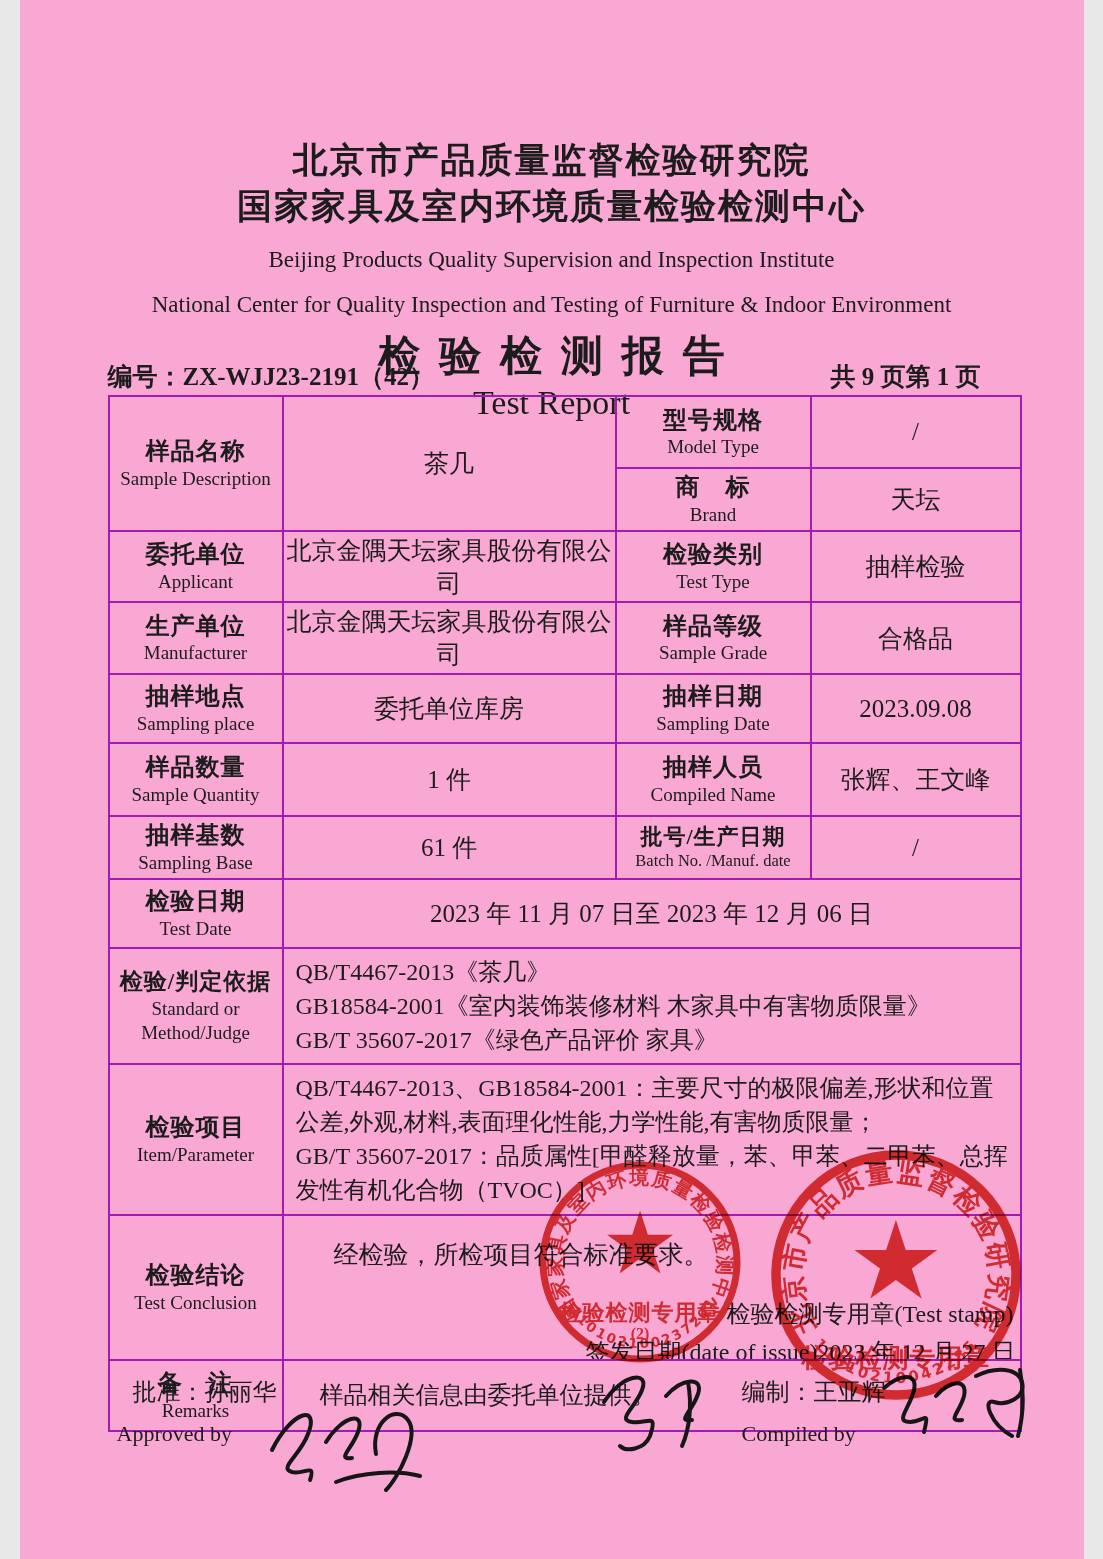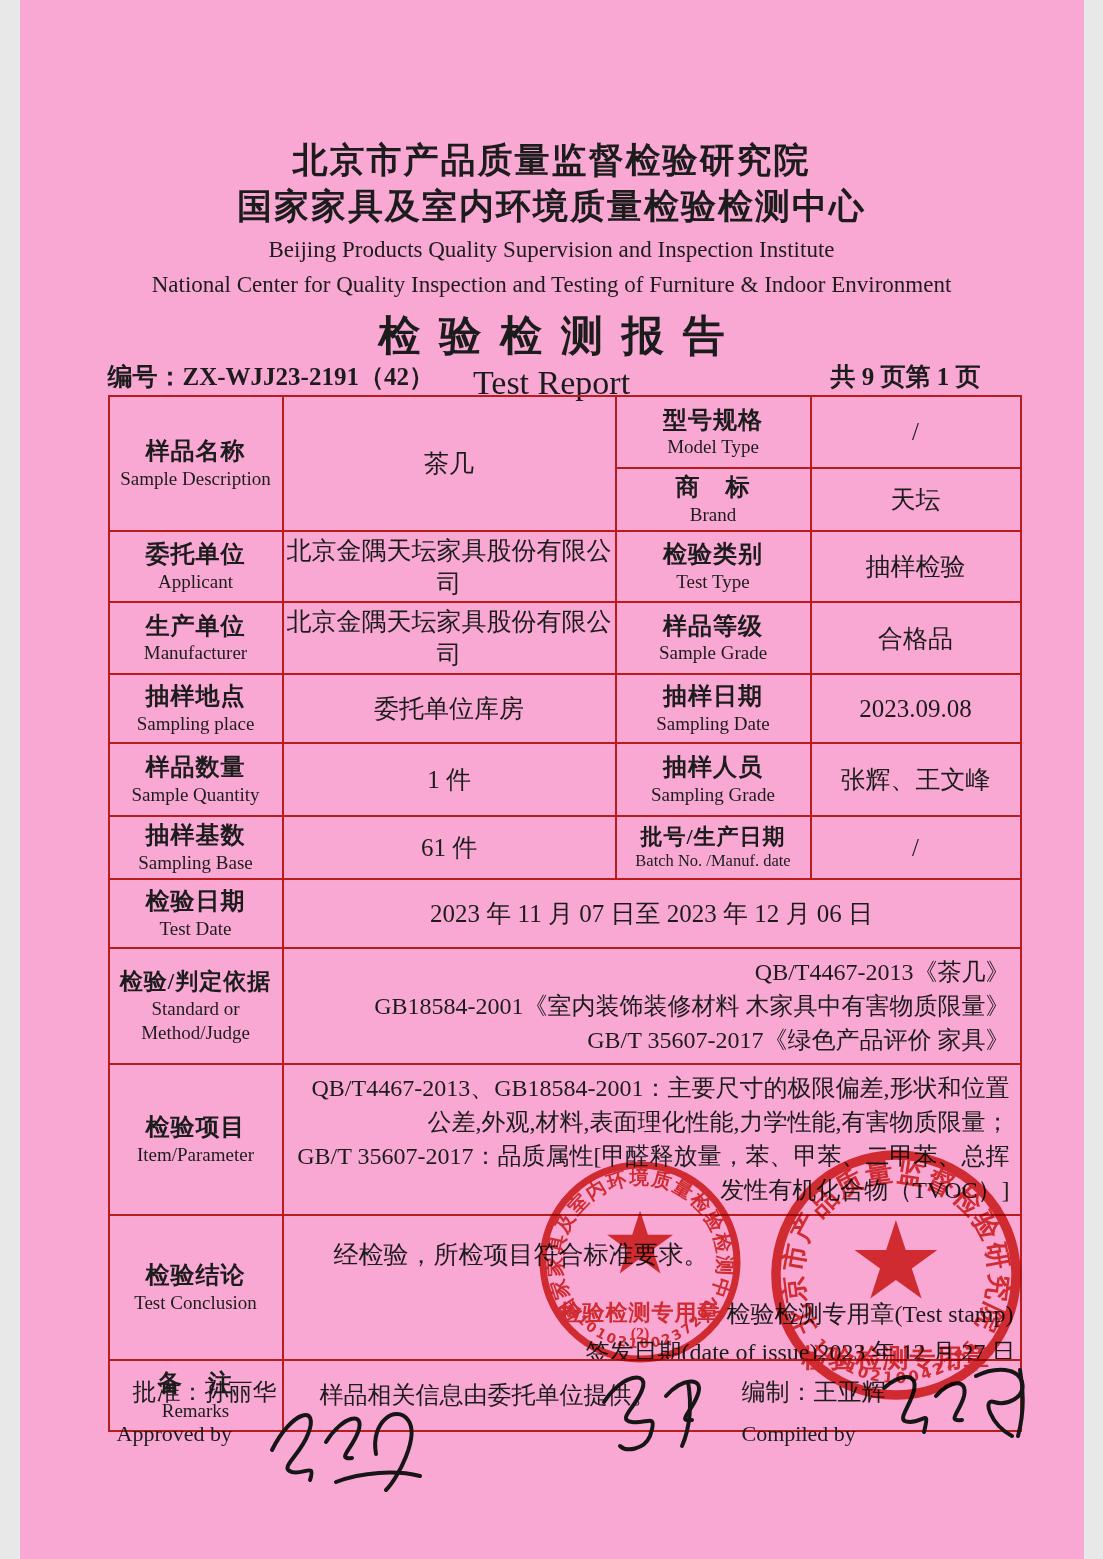--- a/index.html
+++ b/index.html
@@ -1,34 +1,34 @@
 <!DOCTYPE html>
 <html><head>
 <meta charset="utf-8">
 <style>
   html,body{margin:0;padding:0;background:#e8e8e8;}
   .page{position:relative;width:1064px;height:1559px;background:#f9a8d4;margin:0 auto;overflow:hidden;
         font-family:"Liberation Serif","DejaVu Serif",serif;color:#1c1c1c;}
   
   .hdr{position:absolute;left:0;top:138px;width:100%;text-align:center;}
   .org-cn{font-size:35px;font-weight:700;letter-spacing:2px;line-height:1.32;}
-  .org-en{font-size:23px;line-height:1.35;margin-top:4px;}
+  .org-en{font-size:23px;line-height:1.35;margin-top:14px;}
   .title-cn{font-size:42px;font-weight:700;letter-spacing:0.45em;margin-top:8px;text-indent:0.45em;font-family:Liberation Mono, monospace;}
   .title-en{font-size:34px;margin-top:0px;}
   .no-line{position:absolute;left:88px;right:103px;top:360px;display:flex;justify-content:space-between;
            font-size:25px;font-weight:700;}
   
   table.rep{position:absolute;left:88px;top:395px;width:912px;border-collapse:collapse;table-layout:fixed;}
-  table.rep td{border:2px solid #b91c1c;padding:0;vertical-align:middle;overflow:hidden;}
+  table.rep td{border:2px solid #a21caf;padding:0;vertical-align:middle;overflow:hidden;}
   .lab{text-align:center;}
   .lab .cl{font-size:24px;font-weight:600;letter-spacing:1px;line-height:1.2;}
   .lab .el{font-size:19px;line-height:1.15;margin-top:2px;}
   .lab .el.small{font-size:16.5px;}
   .val{text-align:center;font-size:25px;}
-  .val-left{text-align:right;font-size:24px;padding:6px 10px 6px 12px !important;line-height:1.42;}
+  .val-left{text-align:left;font-size:24px;padding:6px 10px 6px 12px !important;line-height:1.42;}
   .conc-cell{position:relative;}
   .conc-text{position:absolute;left:50px;top:22px;font-size:25px;}
   .stamp-note{position:absolute;right:6px;top:82px;font-size:24px;white-space:nowrap;}
   .issue-date{position:absolute;right:4px;top:120px;font-size:24px;white-space:nowrap;}
   .remark-val{text-align:left;font-size:24px;padding-left:36px !important;}
   
   .stamp{position:absolute;mix-blend-mode:multiply;opacity:.87;z-index:3;}
   
   .sig-block{position:absolute;font-size:24px;line-height:1.2;}
   .sig-block .en{font-size:22px;margin-top:14px;}
@@ -117,21 +117,21 @@
       <td class="val">2023.09.08</td>
     </tr>
     <tr style="height:73px">
       <td class="lab">
         <div class="cl">样品数量</div>
         <div class="el">Sample Quantity</div>
       </td>
       <td class="val">1 件</td>
       <td class="lab">
         <div class="cl">抽样人员</div>
-        <div class="el">Sampling Grade</div>
+        <div class="el">Compiled Name</div>
       </td>
       <td class="val">张辉、王文峰</td>
     </tr>
     <tr style="height:63px">
       <td class="lab">
         <div class="cl">抽样基数</div>
         <div class="el">Sampling Base</div>
       </td>
       <td class="val">61 件</td>
       <td class="lab">

